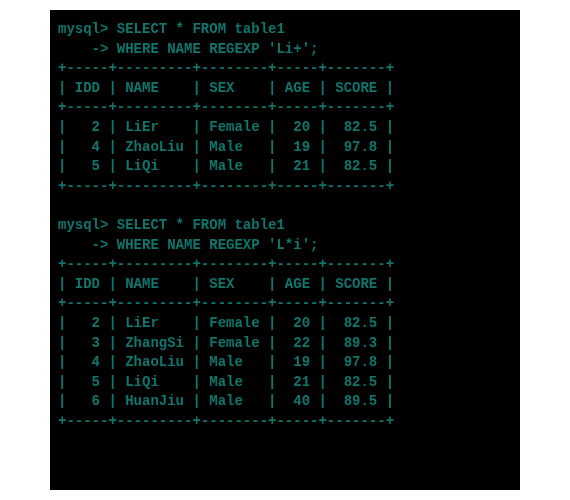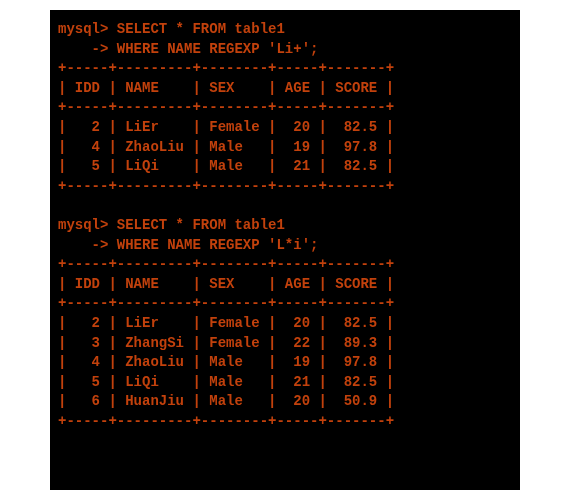--- a/index.html
+++ b/index.html
@@ -9,21 +9,21 @@
     }
     body {
       background: #fff;
       width: 570px;
       height: 500px;
       padding: 10px 50px;
       font-family: 'Courier New', Consolas, monospace;
     }
     .terminal {
       background: #000;
-      color: #c2410c;
+      color: #0f766e;
       padding: 10px 8px;
       font-size: 14px;
       line-height: 1.4;
       font-weight: bold;
       height: 480px;
       overflow: hidden;
     }
     .line {
       white-space: pre;
     }
@@ -47,15 +47,15 @@
   <div class="line"> </div>
   <div class="prompt-line"><span>mysql&gt; </span><span>SELECT * FROM table1</span></div>
   <div class="prompt-line"><span>    -&gt; </span><span>WHERE NAME REGEXP 'L*i';</span></div>
   <div class="line">+-----+---------+--------+-----+-------+</div>
   <div class="line">| IDD | NAME    | SEX    | AGE | SCORE |</div>
   <div class="line">+-----+---------+--------+-----+-------+</div>
   <div class="line">|   2 | LiEr    | Female |  20 |  82.5 |</div>
   <div class="line">|   3 | ZhangSi | Female |  22 |  89.3 |</div>
   <div class="line">|   4 | ZhaoLiu | Male   |  19 |  97.8 |</div>
   <div class="line">|   5 | LiQi    | Male   |  21 |  82.5 |</div>
-  <div class="line">|   6 | HuanJiu | Male   |  20 |  50.9 |</div>
+  <div class="line">|   6 | HuanJiu | Male   |  40 |  89.5 |</div>
   <div class="line">+-----+---------+--------+-----+-------+</div>
 </div>
 
 </body></html>

